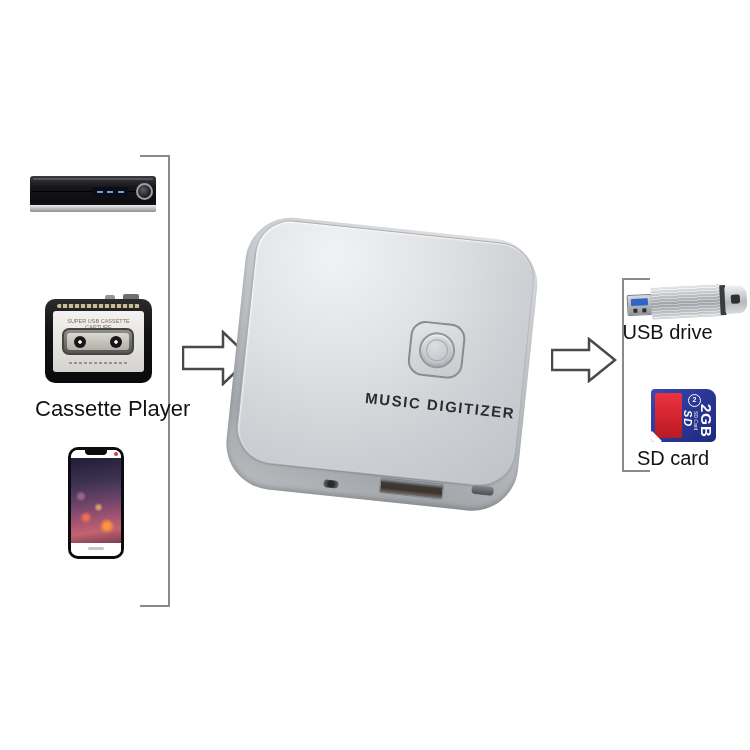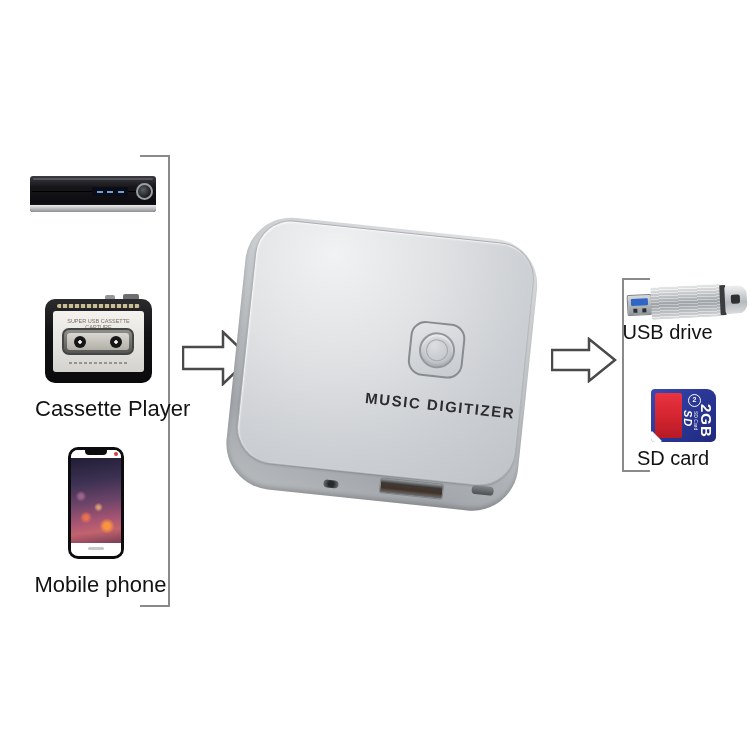--- a/index.html
+++ b/index.html
@@ -175,21 +175,20 @@
       <div class="phone-notchbar">
         <div class="phone-notch"></div>
         <div class="phone-reddot"></div>
       </div>
       <div class="phone-wall"></div>
       <div class="phone-chin">
         <div class="phone-homebar"></div>
       </div>
     </div>
   </div>
-  <div class="lbl" style="left:28px;top:572px;width:145px;">Mobile phone</div>
 
   <svg class="arrow" style="left:182px;top:330px;" width="70" height="56" viewBox="0 0 70 56">
     <path d="M1 17 H41 V2 L68 28 L41 54 V39 H1 Z" fill="#ffffff" stroke="#4a4a4a" stroke-width="2.5" stroke-linejoin="miter"></path>
   </svg>
 
   <div class="device">
     <div class="device-frame"></div>
     <div class="device-face"></div>
     <div class="port-jack"></div>
     <div class="port-main"></div>

